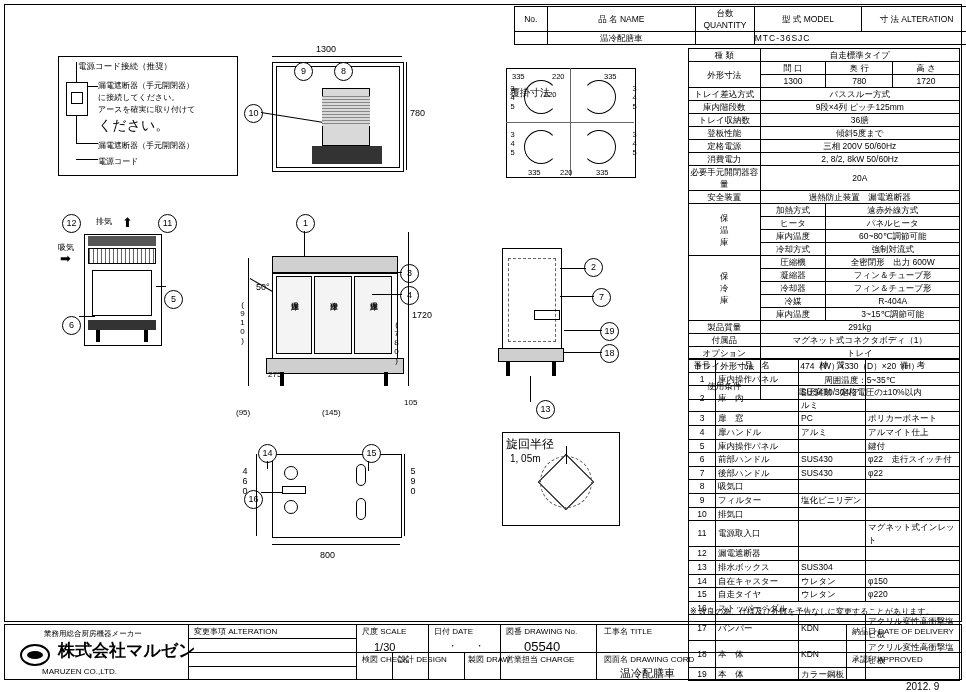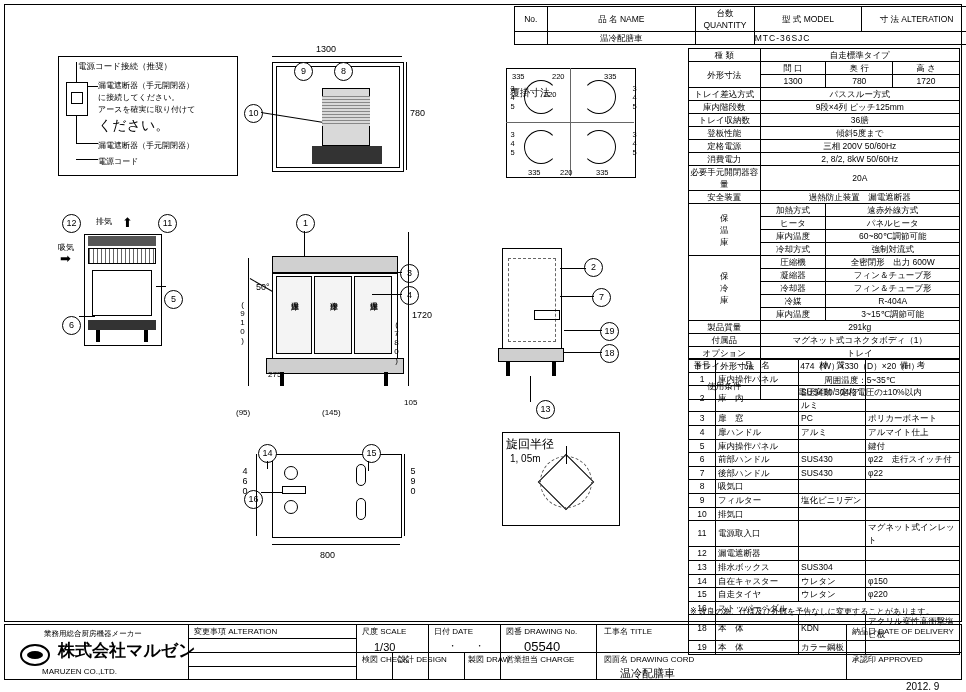--- a/index.html
+++ b/index.html
@@ -261,20 +261,26 @@
             <td style="text-align:center;">15</td>
             <td>自走タイヤ</td>
             <td>ウレタン</td>
             <td>φ220</td>
           </tr>
       <tr>
             <td style="text-align:center;">16</td>
             <td colspan="3">ストッパーペダル</td>
           </tr>
       <tr>
+            <td style="text-align:center;">17</td>
+            <td>バンパー</td>
+            <td>KDN</td>
+            <td>アクリル変性高衝撃塩ビ板</td>
+          </tr>
+      <tr>
             <td style="text-align:center;">18</td>
             <td>本　体</td>
             <td>KDN</td>
             <td>アクリル変性高衝撃塩ビ板</td>
           </tr>
       <tr>
             <td style="text-align:center;">19</td>
             <td>本　体</td>
             <td>カラー鋼板</td>
             <td></td>

